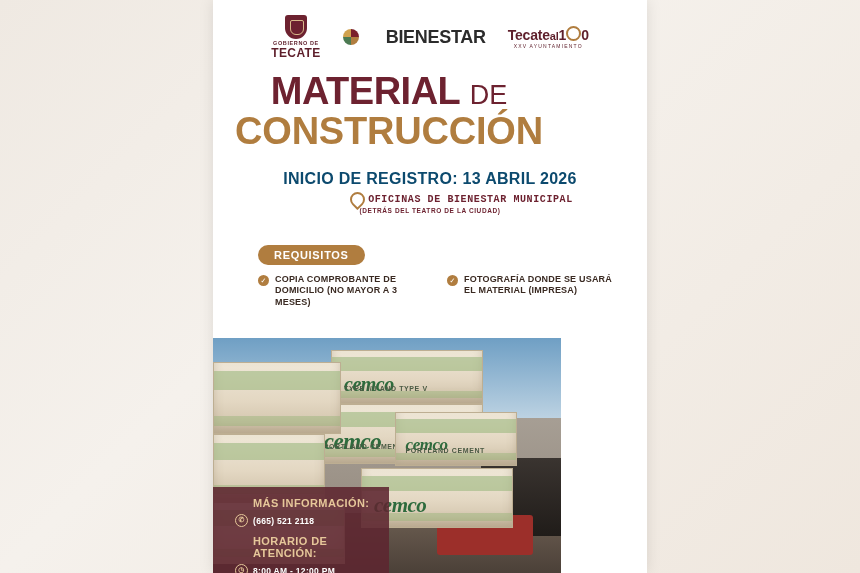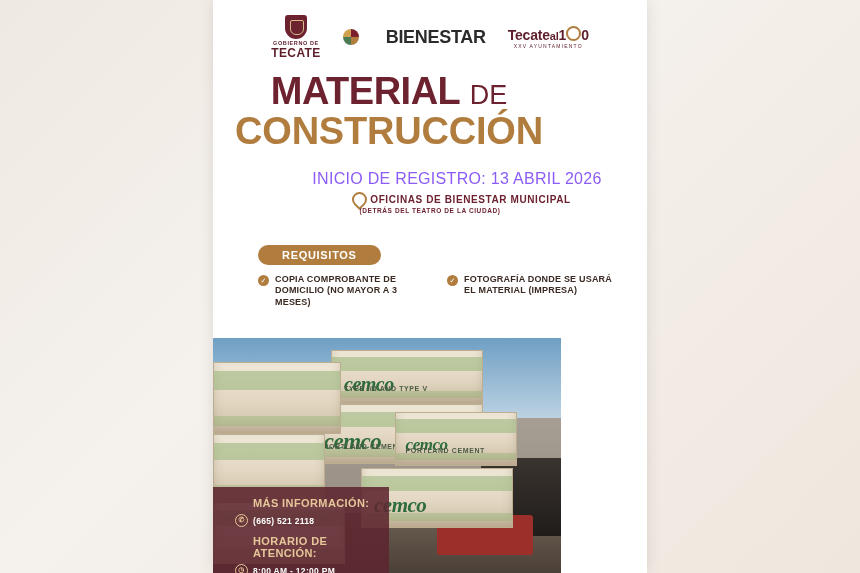--- a/index.html
+++ b/index.html
@@ -151,38 +151,38 @@
     line-height: 1.05;
     margin-top: 2px;
   }
 
   .subtitle {
     position: absolute;
     top: 170px;
     width: 434px;
     text-align: center;
     font-size: 16px;
-    font-weight: normal;
-    color: #8b5cf6;
+    font-weight: bold;
+    color: #0c4a6e;
     letter-spacing: 0.3px;
-    padding-left: 27px;
   }
   .place {
     position: absolute;
     top: 192px;
     width: 497px;
     text-align: center;
     font-size: 10px;
     font-weight: bold;
     color: #6d2230;
     letter-spacing: 0.6px;
     display: flex;
     align-items: center;
     justify-content: center;
     gap: 3px;
+    font-family: Liberation Mono, monospace;
   }
   .pin {
     width: 11px; height: 11px;
     border-radius: 50% 50% 50% 0;
     transform: rotate(-45deg);
     border: 2px solid #b07d3f;
     display: inline-block;
   }
   .place-sub {
     position: absolute;
@@ -198,21 +198,21 @@
   
   .req-pill {
     position: absolute;
     top: 245px;
     left: 45px;
     background: #b07d3f;
     color: #ffffff;
     font-size: 11px;
     font-weight: bold;
     letter-spacing: 0.7px;
-    padding: 4px 24px;
+    padding: 4px 16px;
     border-radius: 12px;
   }
   .req-cols {
     position: absolute;
     top: 274px;
     left: 45px;
     width: 360px;
     display: flex;
     gap: 18px;
   }

